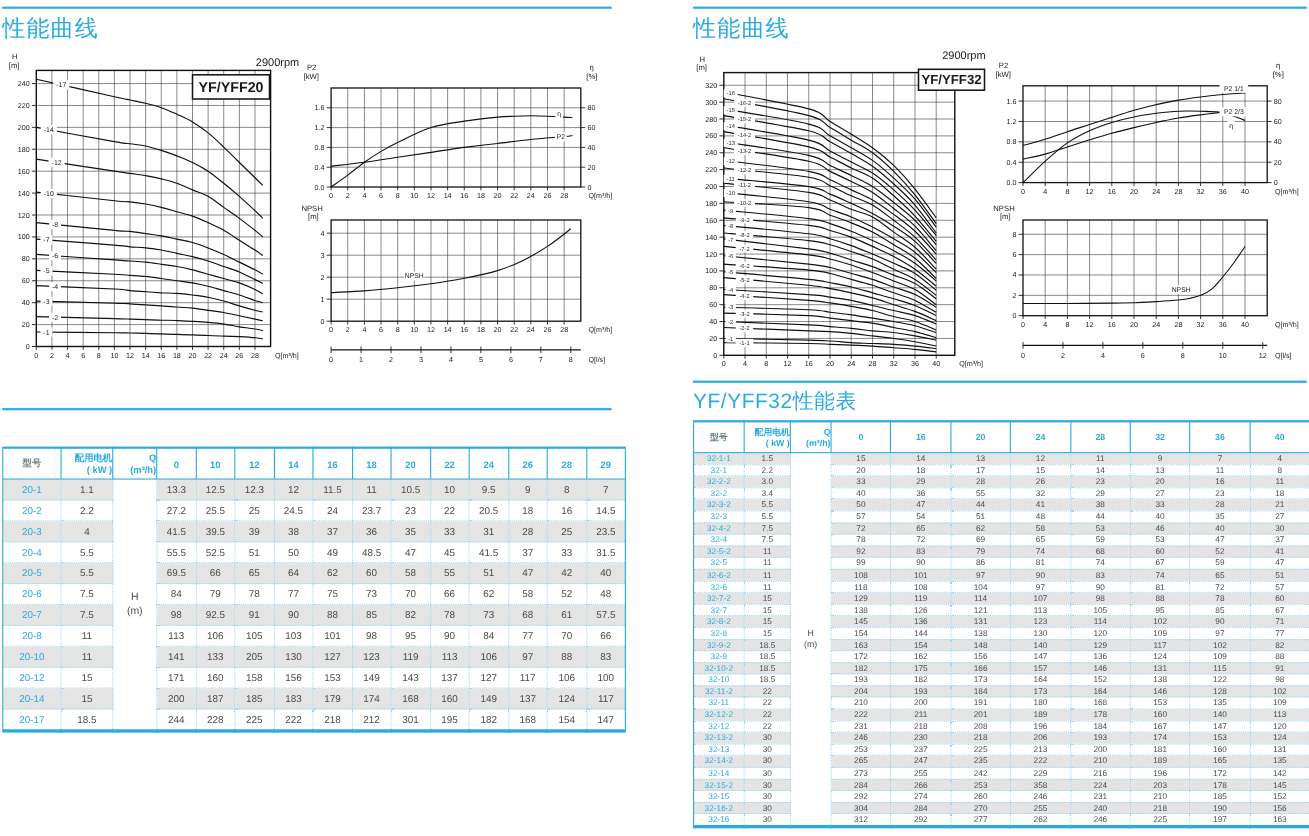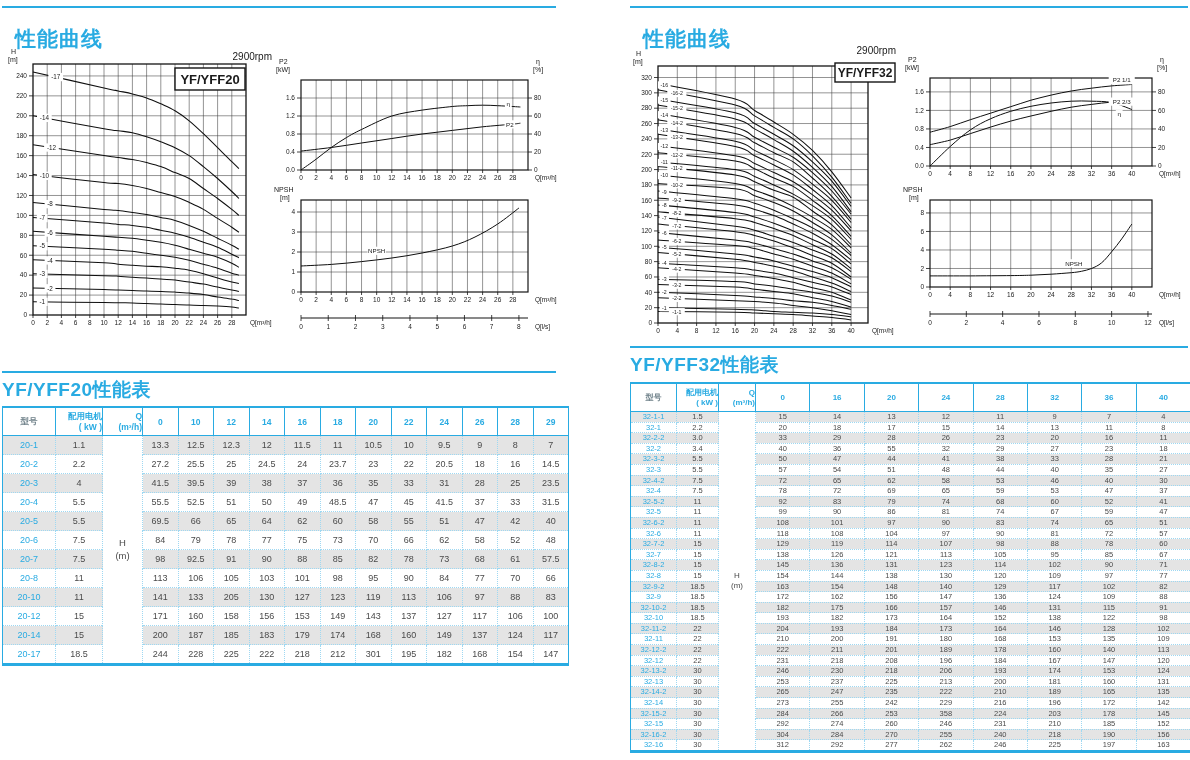--- a/index.html
+++ b/index.html
@@ -1,20 +1,20 @@
 <!DOCTYPE html>
 <html><head>
 <meta charset="utf-8">
 <style>
   html,body{margin:0;padding:0;background:#fff;}
   body{width:1190px;height:760px;font-family:"Liberation Sans",sans-serif;}
   .page{position:relative;width:1190px;height:760px;overflow:hidden;background:#fff;}
   .rule{position:absolute;height:2px;background:#29abe2;}
-  .sec-title{position:absolute;margin:13px;font-size:21px;font-weight:700;color:#29abe2;letter-spacing:1px;}
-  .tbl-title{position:absolute;margin:0;font-size:19px;font-weight:700;color:#29abe2;letter-spacing:0.5px;}
+  .sec-title{position:absolute;margin:0;font-size:21px;font-weight:400;color:#29abe2;letter-spacing:1px;}
+  .tbl-title{position:absolute;margin:0;font-size:19px;font-weight:400;color:#29abe2;letter-spacing:0.5px;}
   svg.chart{position:absolute;overflow:visible;}
   table.ptable{position:absolute;border-collapse:collapse;table-layout:fixed;background:#fff;
     border:1px solid #29abe2;border-top:2px solid #29abe2;border-bottom:3px solid #29abe2;}
   .ptable th{font-weight:700;color:#29abe2;border:1px solid #29abe2;padding:0;text-align:center;vertical-align:middle;}
   .ptable th.th-model{color:#6e8089;}
   .t20 th{font-size:8.5px;height:27px;}
   .t32 th{font-size:8px;height:27px;}
   .hl{line-height:1.2;text-align:right;}
   .ptable td{padding:0;text-align:center;vertical-align:middle;border:1px dotted #9ed8f2;color:#4a4a4a;}
   .t20 td{font-size:9px;height:18px;line-height:18px;}
@@ -322,21 +322,20 @@
       <line x1="219.67999999999998" y1="133" x2="219.67999999999998" y2="139" stroke="#141414" stroke-width="0.8"></line>
       <text x="219.67999999999998" y="147" font-size="6.5" text-anchor="middle" fill="#1a1a1a" font-weight="normal" font-family="&quot;Liberation Sans&quot;,sans-serif">7</text>
       <line x1="246.92000000000002" y1="133" x2="246.92000000000002" y2="139" stroke="#141414" stroke-width="0.8"></line>
       <text x="246.92000000000002" y="147" font-size="6.5" text-anchor="middle" fill="#1a1a1a" font-weight="normal" font-family="&quot;Liberation Sans&quot;,sans-serif">8</text>
       <text x="263" y="147" font-size="6.5" text-anchor="start" fill="#1a1a1a" font-weight="normal" font-family="&quot;Liberation Sans&quot;,sans-serif">Q[l/s]</text>
       <path d="M29.0,84.0C34.0,83.7 49.2,83.1 59.3,82.4C69.4,81.7 79.4,80.7 89.5,79.6C99.6,78.5 109.7,77.4 119.8,76.0C129.9,74.6 140.0,73.0 150.1,71.0C160.2,69.0 171.5,66.7 180.3,64.0C189.2,61.3 195.5,58.7 203.0,55.0C210.6,51.3 218.4,46.8 225.7,42.0C233.0,37.2 243.4,28.7 246.9,26.0" fill="none" stroke="#0f0f0f" stroke-width="1"></path>
       <rect x="95.47866666666667" y="64.70000000000002" width="18.375999999999998" height="8.2" fill="#fff"></rect>
       <text x="104.66666666666667" y="71.03200000000001" font-size="6.2" text-anchor="middle" fill="#1a1a1a" font-weight="normal" font-family="&quot;Liberation Sans&quot;,sans-serif">NPSH</text>
     </svg>
   <div class="rule" style="left:2px;top:371px;width:554px"></div>
-  <h2 class="tbl-title" style="left:2px;top:377px">YF/YFF20性能表</h2>
   <table class="ptable t20" style="left:2px;top:406px;width:566px">
       <colgroup>
         <col style="width: 53px;">
         <col style="width: 47px;">
         <col style="width: 40px;">
         <col style="width: 35.5px;">
         <col style="width: 35.5px;">
         <col style="width: 35.5px;">
         <col style="width: 35.5px;">
         <col style="width: 35.5px;">

